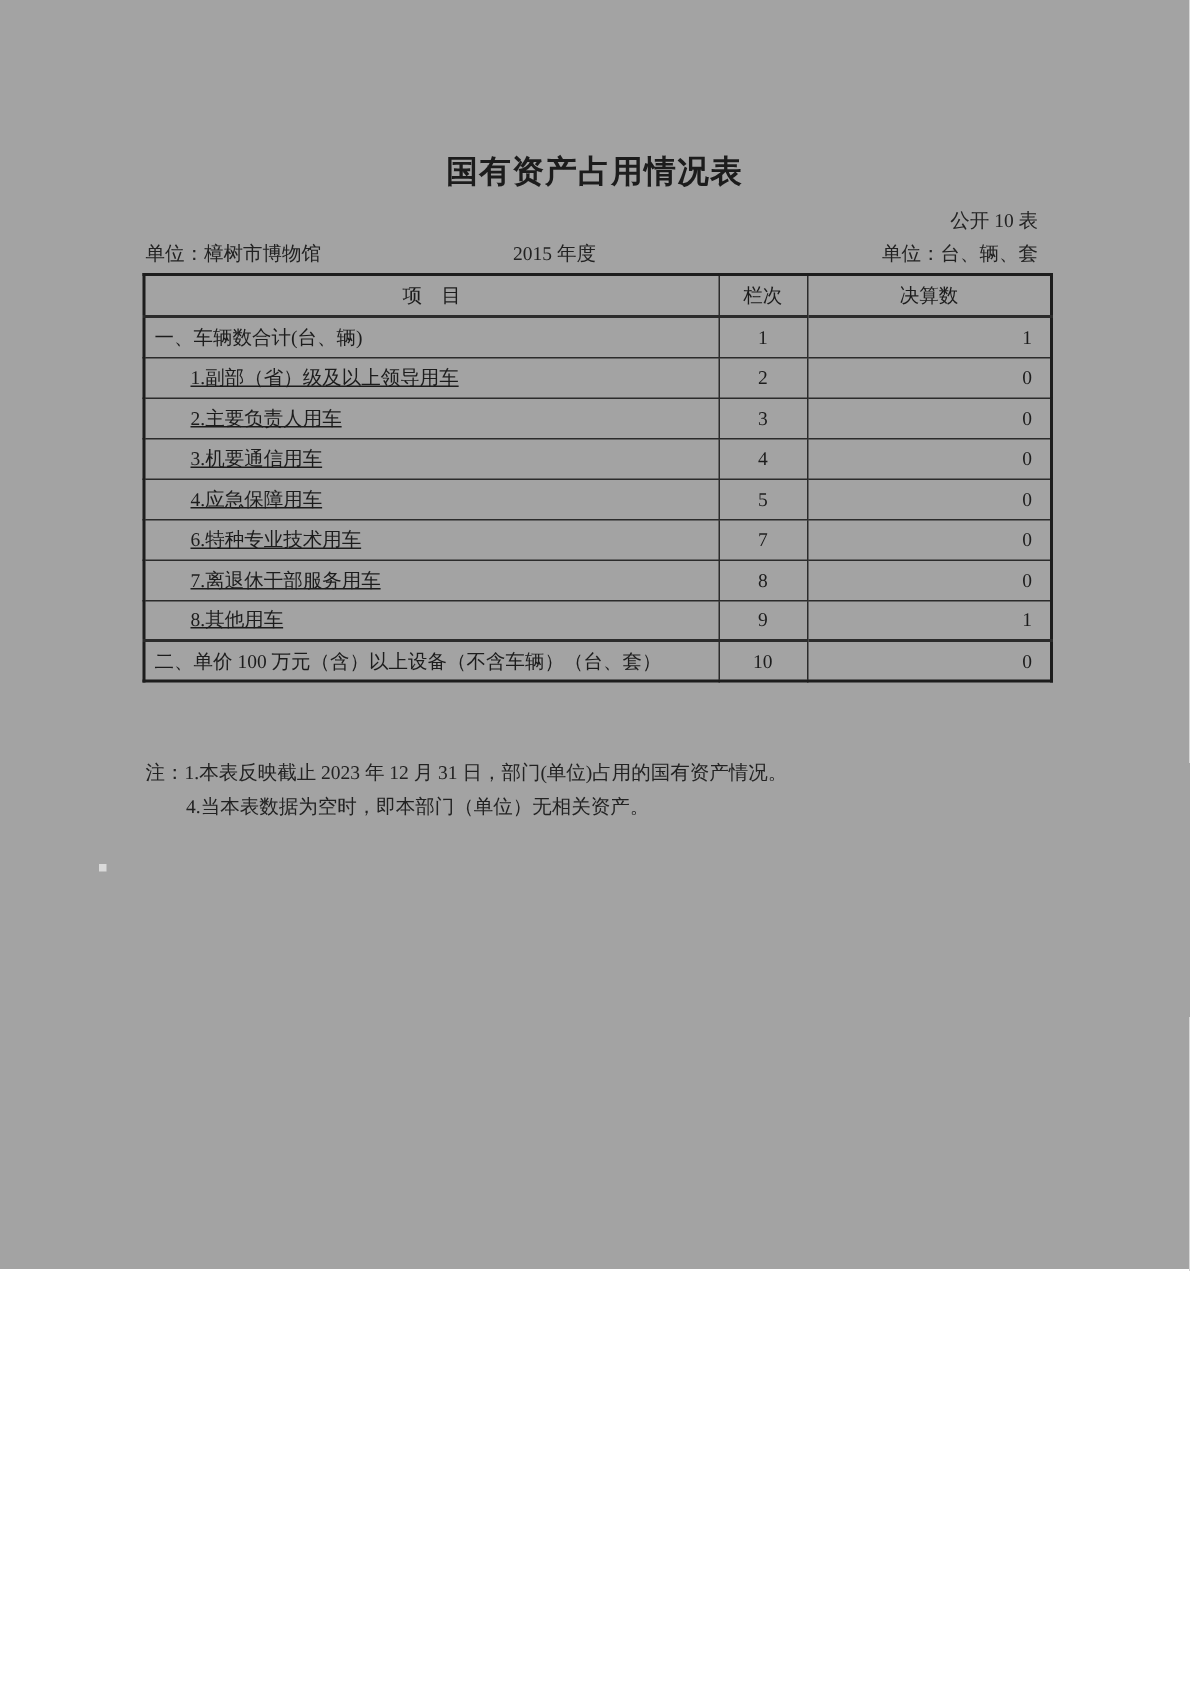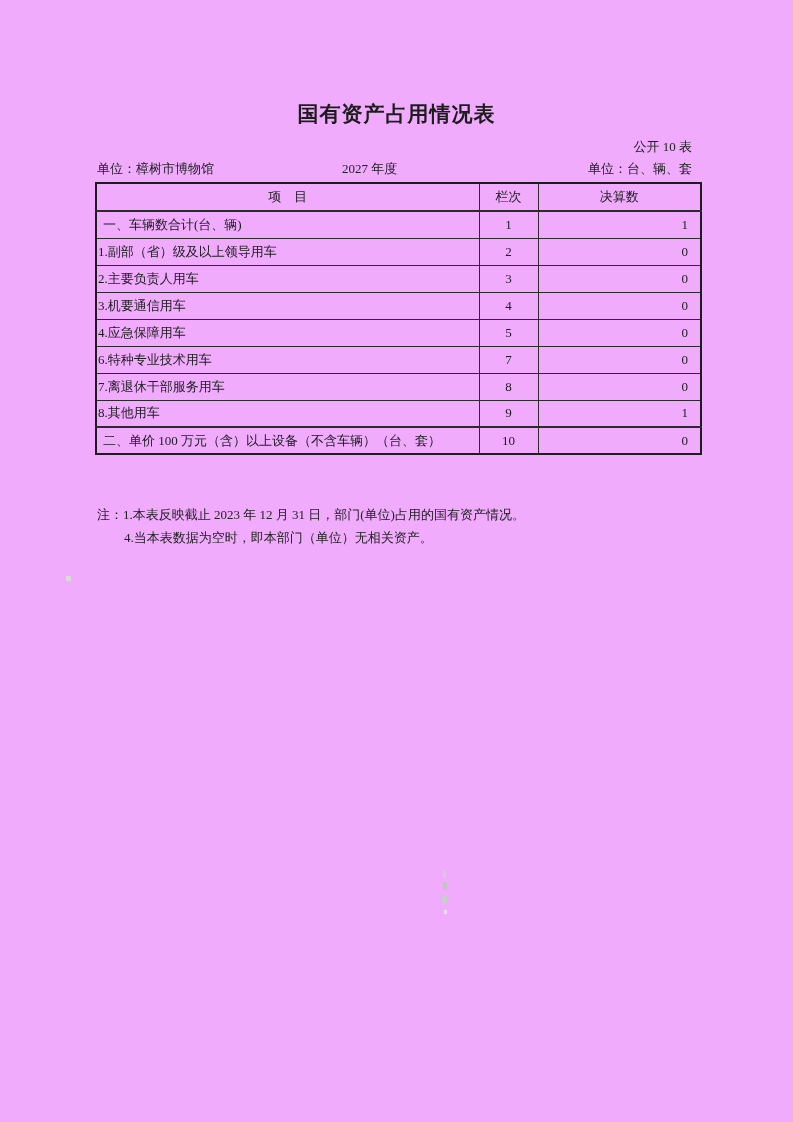--- a/index.html
+++ b/index.html
@@ -4,22 +4,22 @@
 <style>
   * { margin: 0; padding: 0; box-sizing: border-box; }
   html, body { background: #ffffff; }
   body {
     font-family: "Liberation Serif", "DejaVu Serif", serif;
     color: #1f1f1f;
   }
   .page {
     position: relative;
     width: 793px;
-    height: 1122px;
-    background: #f0abfc;
+    height: 846px;
+    background: #a3a3a3;
     overflow: hidden;
   }
   .doc-title {
     position: absolute;
     top: 100px;
     left: 0;
     width: 100%;
     text-align: center;
     font-size: 21px;
     font-weight: bold;
@@ -67,21 +67,21 @@
     white-space: nowrap;
   }
   table.assets { border: 2px solid #1d1d1d; }
   table.assets thead th {
     height: 28px;
     font-weight: normal;
     text-align: center;
     border-bottom-width: 2px;
   }
   table.assets td.c-item { text-align: left; padding-left: 6px; }
-  table.assets tr.sub td.c-item { padding-left: 1px; }
+  table.assets tr.sub td.c-item { padding-left: 30px; text-decoration: underline; }
   table.assets td.c-col { text-align: center; }
   table.assets td.c-val { text-align: right; padding-right: 12px; }
   table.assets tr.section-last td { border-top-width: 2px; }
 
   .notes {
     position: absolute;
     top: 503px;
     left: 97px;
     font-size: 13px;
     line-height: 23px;
@@ -112,21 +112,21 @@
 <body>
 
 <div class="page">
 
   <div class="doc-title">国有资产占用情况表</div>
 
   <div class="public-label">公开 10 表</div>
 
   <div class="meta-row">
     <span class="meta-unit">单位：樟树市博物馆</span>
-    <span class="meta-year">2027 年度</span>
+    <span class="meta-year">2015 年度</span>
     <span class="meta-measure">单位：台、辆、套</span>
   </div>
 
   <table class="assets">
     <colgroup>
         <col class="c1">
         <col class="c2">
         <col class="c3">
       </colgroup>
     <thead>

